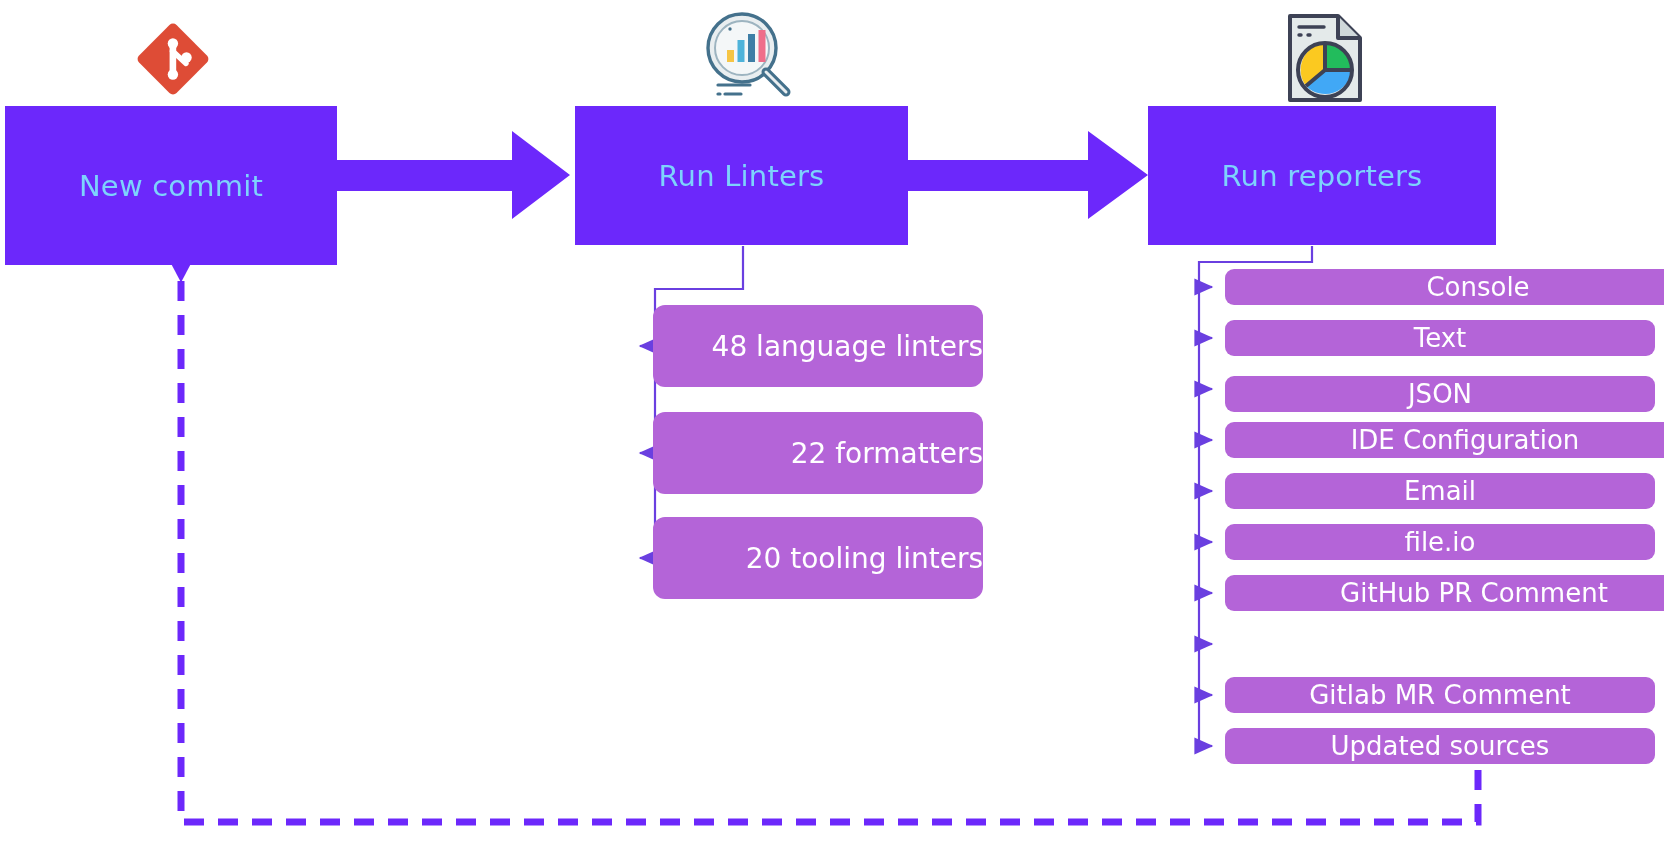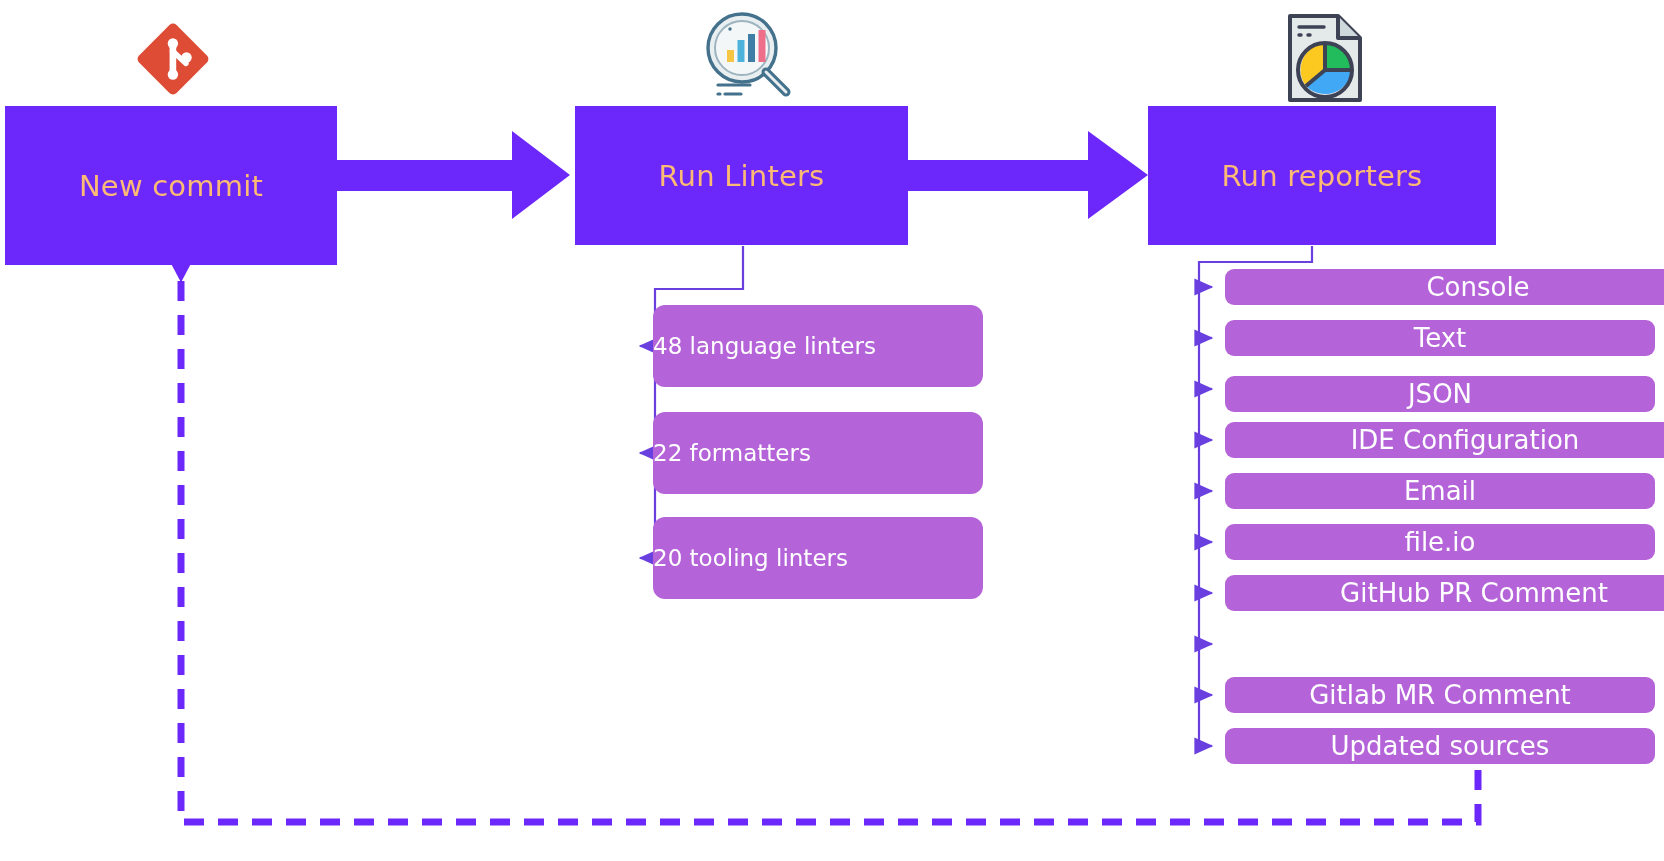--- a/index.html
+++ b/index.html
@@ -1,27 +1,27 @@
 <!DOCTYPE html>
 <html><head>
 <meta charset="utf-8">
 <style>
   html,body{margin:0;padding:0;background:#ffffff;}
   body{width:1664px;height:861px;font-family:"DejaVu Sans",sans-serif;overflow:hidden;}
   #stage{position:relative;width:1664px;height:861px;background:#fff;}
 
   .mainbox{
-    position:absolute;background:#6C28FB;color:#fdba74;
+    position:absolute;background:#6C28FB;color:#7dd3fc;
     display:flex;align-items:center;justify-content:center;
     font-size:29px;font-weight:400;letter-spacing:.2px;
   }
   .subbox{
     position:absolute;background:#B464D8;color:#ffffff;border-radius:12px;
-    display:flex;align-items:center;justify-content:flex-start;
-    font-size:23px;font-weight:400;
+    display:flex;align-items:center;justify-content:flex-end;
+    font-size:28px;font-weight:400;
   }
   .repbox{
     position:absolute;background:#B464D8;color:#ffffff;border-radius:9px;
     display:flex;align-items:center;justify-content:center;
     font-size:26px;font-weight:400;
   }
   .icon{position:absolute;}
   svg{display:block;overflow:visible;}
   #wires{position:absolute;left:0;top:0;width:1664px;height:861px;pointer-events:none;}
 </style>

